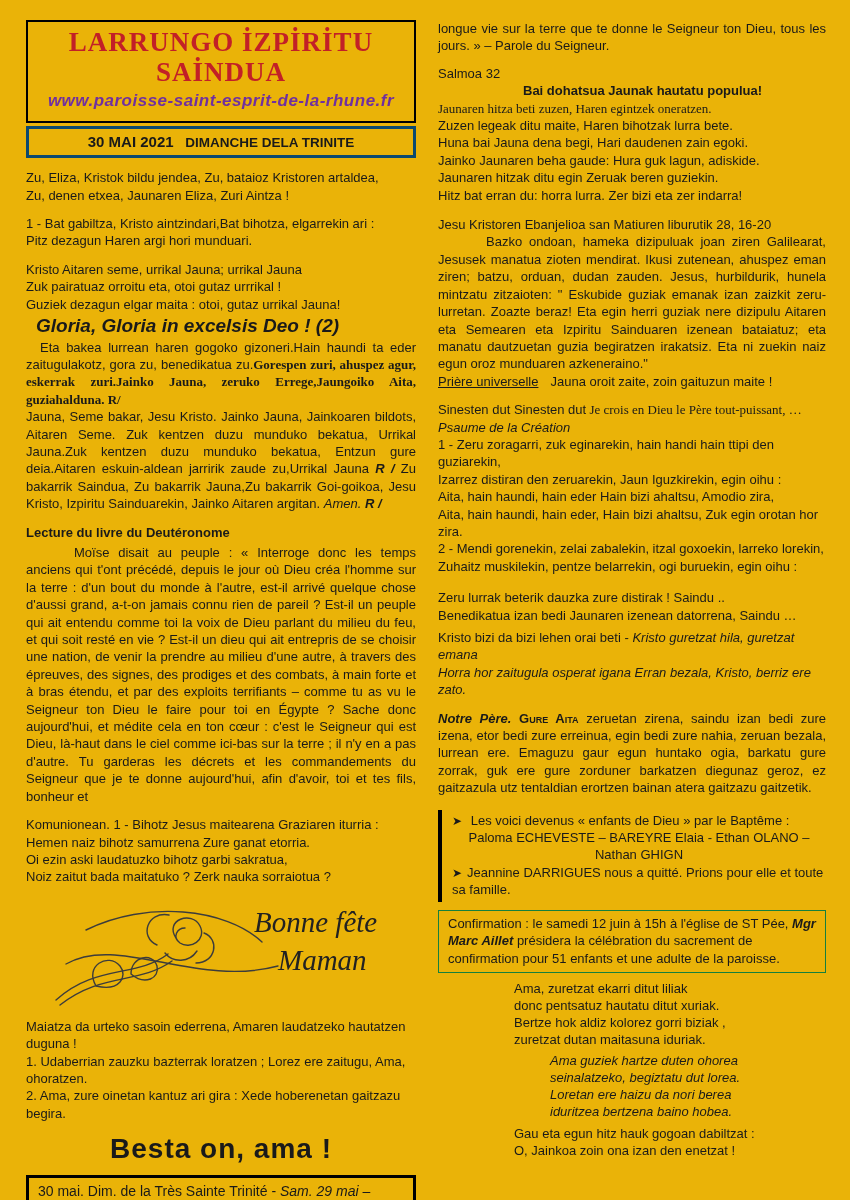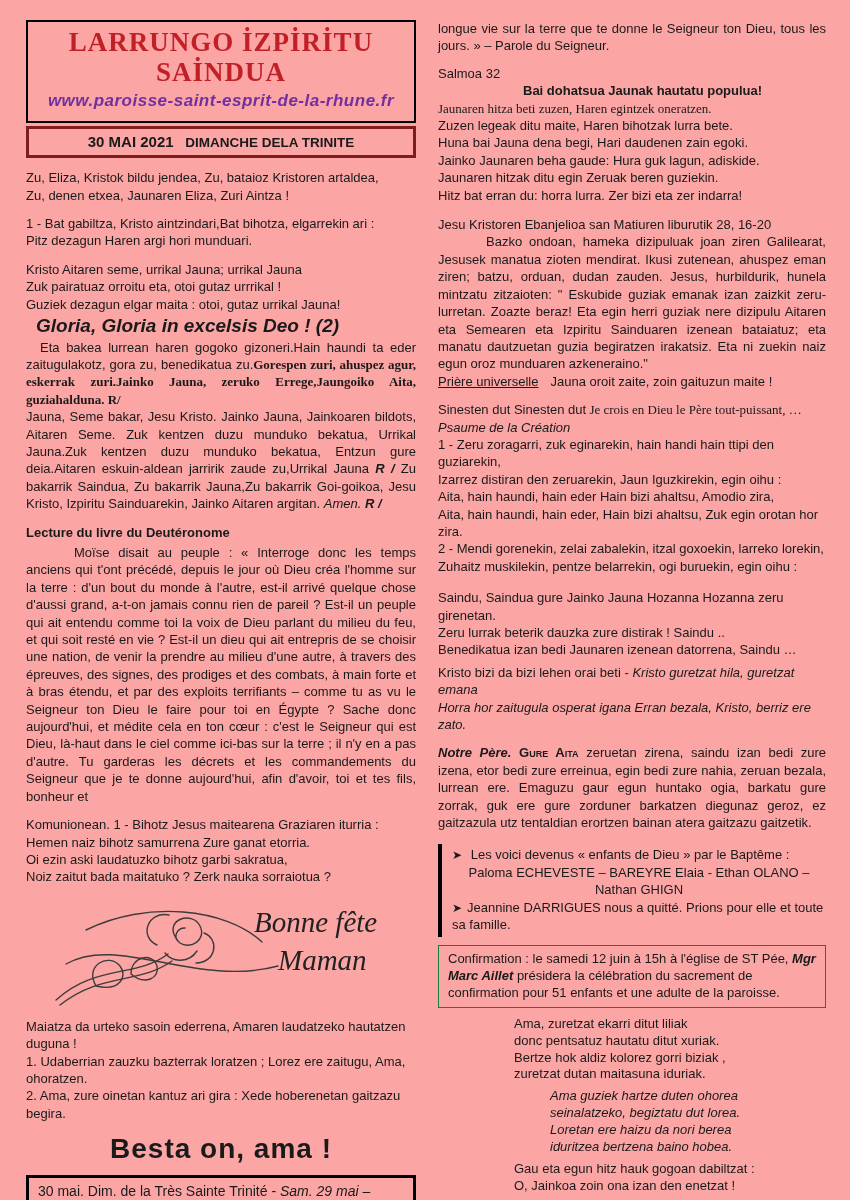--- a/index.html
+++ b/index.html
@@ -1,39 +1,39 @@
 <!DOCTYPE html>
 <html><head>
 <meta charset="utf-8">
 <style>
   * { box-sizing: border-box; }
   html,body { margin:0; padding:0; background:#e8e8e8; }
   .page {
-    width:850px; height:1200px; margin:0 auto; background:#fca5a5;
+    width:850px; height:1200px; margin:0 auto; background:#eab308;
     font-family:"Liberation Sans", sans-serif; color:#1a1a1a;
     display:flex; gap:22px; padding:20px 24px 0 26px; overflow:hidden;
   }
   .col { width:390px; font-size:13px; line-height:1.34; }
   .col-right { width:388px; }
 
   
   .b { font-weight:normal; }
   .i { font-style:italic; }
   .bi { font-weight:bold; font-style:italic; }
   .u { text-decoration:underline; }
   .serif { font-family:"Liberation Serif", serif; }
   .sb { font-family:"Liberation Serif", serif; font-weight:bold; }
   .just { text-align:justify; }
   .caps { font-variant:small-caps; font-weight:bold; }
 
   
   .masthead { border:2px solid #000; text-align:center; padding:6px 4px 8px; }
   .masthead-title { font-family:"Liberation Serif", serif; font-weight:bold; font-size:27px; letter-spacing:1px; line-height:1.1; }
   .masthead-url { font-weight:bold; font-size:17px; letter-spacing:.5px; margin-top:3px; }
-  .date-banner { border:3px solid #7f1d1d; margin-top:3px; text-align:center; padding:3px 6px; }
+  .date-banner { border:3px solid #0c4a6e; margin-top:3px; text-align:center; padding:3px 6px; }
   .date-banner .d1 { font-weight:bold; font-size:15px; }
   .date-banner .d2 { font-weight:bold; font-size:13.5px; margin-left:8px; }
 
   .blk { margin-top:11px; }
   .gloria-h { font-size:19px; font-weight:bold; font-style:italic; margin-top:0; text-indent:10px; }
   .indent1 { text-indent:14px; }
   .indent-big { text-indent:48px; }
   .lecture-h { font-weight:bold; margin-top:11px; }
 
   
@@ -177,21 +177,20 @@
     <div class="creation">
       <div>1 - Zeru zoragarri, zuk eginarekin, hain handi hain ttipi den guziarekin,</div>
       <div>Izarrez distiran den zeruarekin, Jaun Iguzkirekin, egin oihu :</div>
       <div class="b">Aita, hain haundi, hain eder Hain bizi ahaltsu, Amodio zira,</div>
       <div class="b">Aita, hain haundi, hain eder, Hain bizi ahaltsu, Zuk egin orotan hor zira.</div>
       <div>2 - Mendi gorenekin, zelai zabalekin, itzal goxoekin, larreko lorekin,</div>
       <div>Zuhaitz muskilekin, pentze belarrekin, ogi buruekin, egin oihu :</div>
     </div>
 
     <div class="saindu">
-      <div class="b">Saindu, Saindua gure Jainko Jauna Hozanna Hozanna zeru girenetan.</div>
       <div class="b">Zeru lurrak beterik dauzka zure distirak ! Saindu ..</div>
       <div><span>Benedikatua izan bedi Jaunaren izenean datorrena, </span><span class="b">Saindu …</span></div>
     </div>
 
     <div style="margin-top:5px;">
       <div><span class="b">Kristo bizi da bizi lehen orai beti</span><span> - </span><span class="i">Kristo guretzat hila, guretzat emana</span></div>
       <div class="i">Horra hor zaitugula osperat igana Erran bezala, Kristo, berriz ere zato.</div>
     </div>
 
     <div class="just" style="margin-top:11px;">

